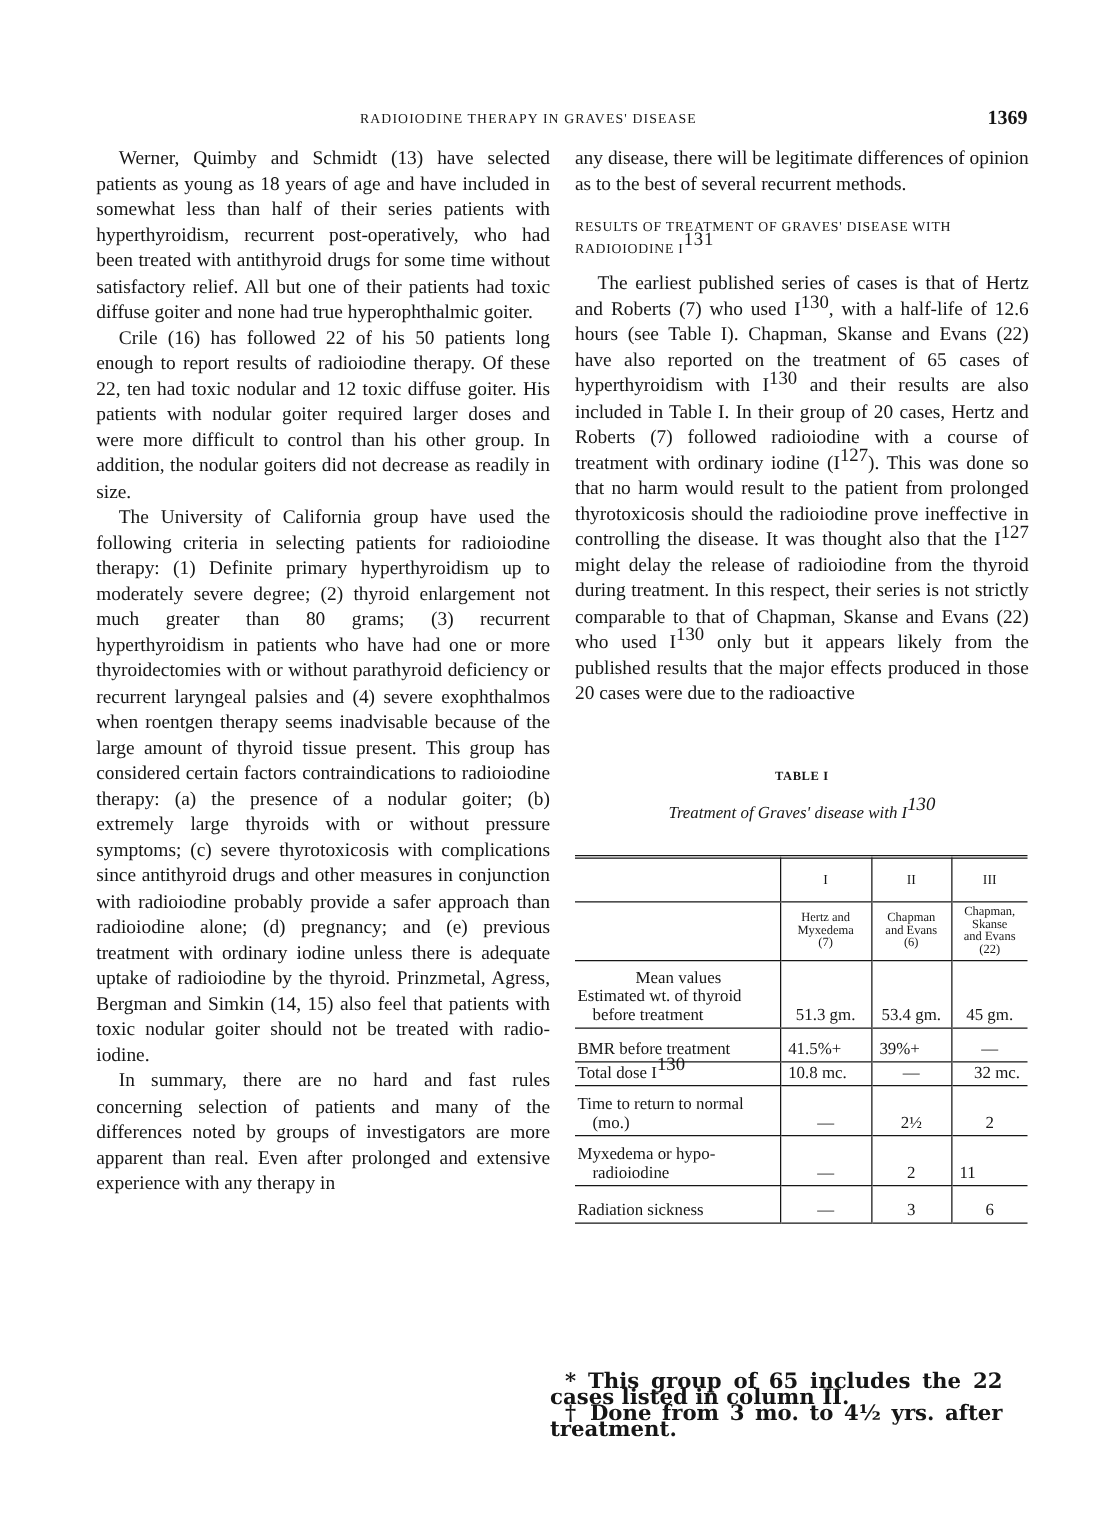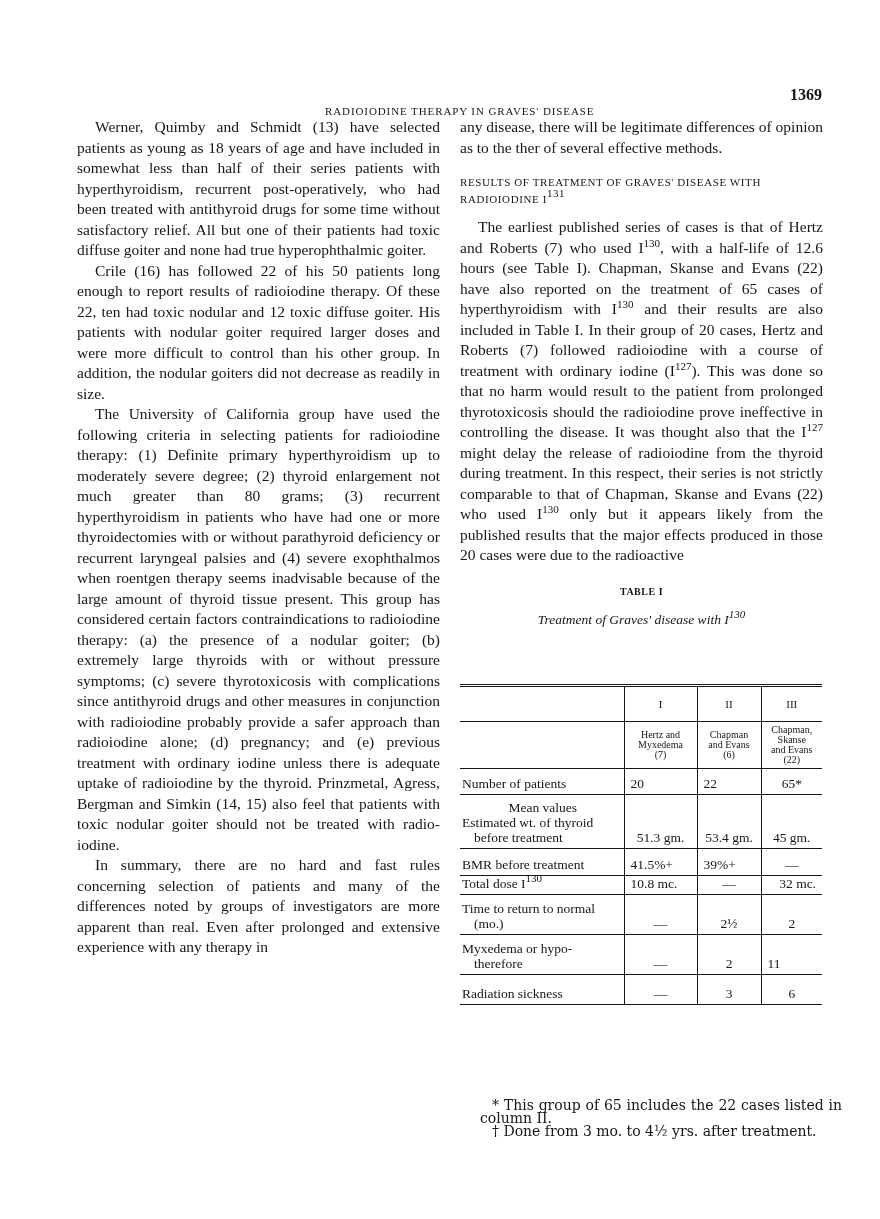--- a/index.html
+++ b/index.html
@@ -1,54 +1,54 @@
 <!DOCTYPE html>
 <html><head>
 <meta charset="utf-8">
 <style>
   html, body { margin: 0; padding: 0; background: #ffffff; }
   body { width: 880px; height: 1219px; position: relative; overflow: hidden; color: #161616;
          font-family: "Liberation Serif", "DejaVu Serif", serif; }
   .page { position: absolute; left: 0; top: 0; width: 880px; height: 1219px; }
 
   .running-head { position: absolute; top: 89px; left: 76px; width: 746px; height: 20px; }
-  .running-title { position: absolute; left: 212px; top: 16px; font-size: 11.5px; letter-spacing: 0.9px;
-                   font-variant: small-caps; text-transform: uppercase; font-size: 11px; margin-left: 37px; }
+  .running-title { position: absolute; left: 212px; top: 0; font-size: 11.5px; letter-spacing: 0.9px;
+                   font-variant: small-caps; text-transform: uppercase; font-size: 11px; }
   .page-number { position: absolute; right: 0; top: -3px; font-size: 16px; font-weight: bold; }
 
   .col { position: absolute; top: 117px; width: 363px; font-size: 15.5px; line-height: 20.5px;
          text-align: justify; hyphens: manual; }
   .col-left { left: 77px; }
   .col-right { left: 460px; }
   .col p { margin: 0; }
   .col p.indent { text-indent: 18px; }
-  sup { font-size: 11px; line-height: 0; vertical-align: 6px; }
+  sup { font-size: 15px; line-height: 0; vertical-align: 6px; }
 
   .section-heading { text-align: left; font-size: 11px; letter-spacing: 0.6px; line-height: 17px;
                      margin: 16px 0 9px 0; }
   .table-label { text-align: center; font-size: 10px; letter-spacing: 0.5px; font-weight: bold;
-                 margin-top: 16px; }
+                 margin-top: 46px; }
   .table-caption { text-align: center; font-size: 13.5px; font-style: italic; margin-top: 8px; }
 
   table.data { position: absolute; left: 460px; top: 684px; width: 362px; border-collapse: collapse;
                font-size: 13.5px; line-height: 15px; border-top: 3px double #161616; }
   table.data td, table.data th { border-bottom: 1.5px solid #161616; padding: 0; font-weight: normal; }
   table.data td.v { border-left: 1.5px solid #161616; }
   .hdr-roman td { height: 34px; text-align: center; font-size: 11px; }
   .hdr-author td { height: 46px; text-align: center; font-size: 10px; line-height: 10px; vertical-align: middle; }
   .row-label { padding-left: 2px !important; vertical-align: bottom; padding-bottom: 3px !important; }
   .cell { vertical-align: bottom; padding-bottom: 3px !important; }
   .cell.left { padding-left: 6px !important; }
   .cell.center { text-align: center; }
   .cell.right { text-align: right; padding-right: 6px !important; }
   .label-indent { display: block; padding-left: 12px; }
   .label-center { display: block; text-align: center; }
 
-  .footnotes { position: absolute; left: 480px; top: 1099px; width: 362px; font-size: 14px;
-               line-height: 13px; font-family: "DejaVu Serif", serif; text-align: justify; }
+  .footnotes { position: absolute; left: 440px; top: 1099px; width: 362px; font-size: 17px;
+               line-height: 13px; font-family: "DejaVu Serif", serif; text-align: justify; font-weight: bold; }
   .footnotes p { margin: 0; }
   .footnotes .fn-indent { text-indent: 12px; }
 </style>
 </head>
 <body>
 
 <div class="page">
 
   <div class="running-head">
     <span class="running-title">RADIOIODINE THERAPY IN GRAVES' DISEASE</span>
@@ -56,21 +56,21 @@
   </div>
 
   <div class="col col-left">
     <p class="indent">Werner, Quimby and Schmidt (13) have se­lected patients as young as 18 years of age and have included in somewhat less than half of their series patients with hyperthyroidism, recurrent post-operatively, who had been treated with anti­thyroid drugs for some time without satisfactory relief.  All but one of their patients had toxic dif­fuse goiter and none had true hyperophthalmic goiter.</p>
     <p class="indent">Crile (16) has followed 22 of his 50 patients long enough to report results of radioiodine ther­apy.  Of these 22, ten had toxic nodular and 12 toxic diffuse goiter.  His patients with nodular goiter required larger doses and were more diffi­cult to control than his other group.  In addition, the nodular goiters did not decrease as readily in size.</p>
     <p class="indent">The University of California group have used the following criteria in selecting patients for radioiodine therapy: (1) Definite primary hyper­thyroidism up to moderately severe degree; (2) thyroid enlargement not much greater than 80 grams; (3) recurrent hyperthyroidism in patients who have had one or more thyroidectomies with or without parathyroid deficiency or recurrent laryn­geal palsies and (4) severe exophthalmos when roentgen therapy seems inadvisable because of the large amount of thyroid tissue present. This group has considered certain factors contraindi­cations to radioiodine therapy: (a) the presence of a nodular goiter; (b) extremely large thyroids with or without pressure symptoms; (c) severe thyrotoxicosis with complications since antithy­roid drugs and other measures in conjunction with radioiodine probably provide a safer ap­proach than radioiodine alone; (d) pregnancy; and (e) previous treatment with ordinary iodine un­less there is adequate uptake of radioiodine by the thyroid. Prinzmetal, Agress, Bergman and Sim­kin (14, 15) also feel that patients with toxic nodular goiter should not be treated with radio­iodine.</p>
     <p class="indent">In summary, there are no hard and fast rules concerning selection of patients and many of the differences noted by groups of investigators are more apparent than real.  Even after prolonged and extensive experience with any therapy in</p>
   </div>
 
   <div class="col col-right">
-    <p>any disease, there will be legitimate differences of opinion as to the ther of several effective methods.</p>
+    <p>any disease, there will be legitimate differences of opinion as to the best of several recurrent methods.</p>
     <div class="section-heading">
       <span>RESULTS OF TREATMENT OF GRAVES' DISEASE WITH</span><br>
       <span>RADIOIODINE I</span><sup>131</sup>
     </div>
     <p class="indent"><span>The earliest published series of cases is that of Hertz and Roberts (7) who used I</span><sup>130</sup><span>, with a half-life of 12.6 hours (see Table I).   Chapman, Skanse and Evans (22) have also reported on the treat­ment of 65 cases of hyperthyroidism with I</span><sup>130</sup><span> and their results are also included in Table I.  In their group of 20 cases, Hertz and Roberts (7) followed radioiodine with a course of treatment with ordinary iodine (I</span><sup>127</sup><span>).  This was done so that no harm would result to the patient from prolonged thyrotoxicosis should the radioiodine prove ineffective in controlling the disease.  It was thought also that the I</span><sup>127</sup><span> might delay the release of radioiodine from the thyroid during treatment. In this respect, their series is not strictly com­parable to that of Chapman, Skanse and Evans (22) who used I</span><sup>130</sup><span> only but it appears likely from the published results that the major effects pro­duced in those 20 cases were due to the radioactive</span></p>
     <div class="table-label">TABLE I</div>
     <div class="table-caption"><span>Treatment of Graves' disease with I</span><sup>130</sup></div>
   </div>
 
   <table class="data">
@@ -86,26 +86,20 @@
       <td class="v">I</td>
       <td class="v">II</td>
       <td class="v">III</td>
     </tr>
     <tr class="hdr-author">
       <td></td>
       <td class="v"><span>Hertz and</span><br><span>Myxedema</span><br><span>(7)</span></td>
       <td class="v"><span>Chapman</span><br><span>and Evans</span><br><span>(6)</span></td>
       <td class="v"><span>Chapman,</span><br><span>Skanse</span><br><span>and Evans</span><br><span>(22)</span></td>
     </tr>
-    <tr style="height:26px">
-      <td class="row-label">Number of patients</td>
-      <td class="v cell left">20</td>
-      <td class="v cell left">22</td>
-      <td class="v cell center">65*</td>
-    </tr>
     <tr style="height:54px">
       <td class="row-label"><span class="label-center">Mean values</span><span>Estimated wt. of thyroid</span><br><span class="label-indent">before treatment</span></td>
       <td class="v cell center">51.3 gm.</td>
       <td class="v cell center">53.4 gm.</td>
       <td class="v cell center">45 gm.</td>
     </tr>
     <tr style="height:27px">
       <td class="row-label">BMR before treatment</td>
       <td class="v cell left">41.5%+</td>
       <td class="v cell left">39%+</td>
@@ -117,21 +111,21 @@
       <td class="v cell center">—</td>
       <td class="v cell right">32 mc.</td>
     </tr>
     <tr style="height:40px">
       <td class="row-label"><span>Time to return to normal</span><br><span class="label-indent">(mo.)</span></td>
       <td class="v cell center">—</td>
       <td class="v cell center">2½</td>
       <td class="v cell center">2</td>
     </tr>
     <tr style="height:40px">
-      <td class="row-label"><span>Myxedema or hypo-</span><br><span class="label-indent">therefore</span></td>
+      <td class="row-label"><span>Myxedema or hypo-</span><br><span class="label-indent">radioiodine</span></td>
       <td class="v cell center">—</td>
       <td class="v cell center">2</td>
       <td class="v cell left">11</td>
     </tr>
     <tr style="height:30px">
       <td class="row-label">Radiation sickness</td>
       <td class="v cell center">—</td>
       <td class="v cell center">3</td>
       <td class="v cell center">6</td>
     </tr>

